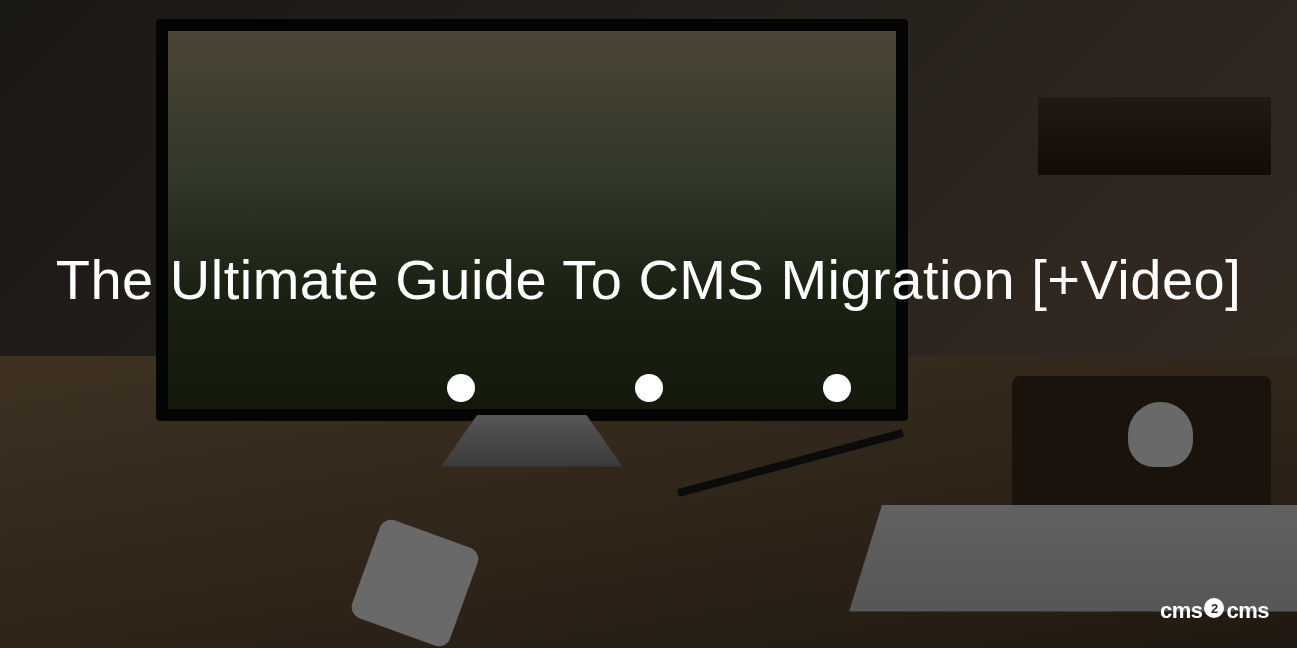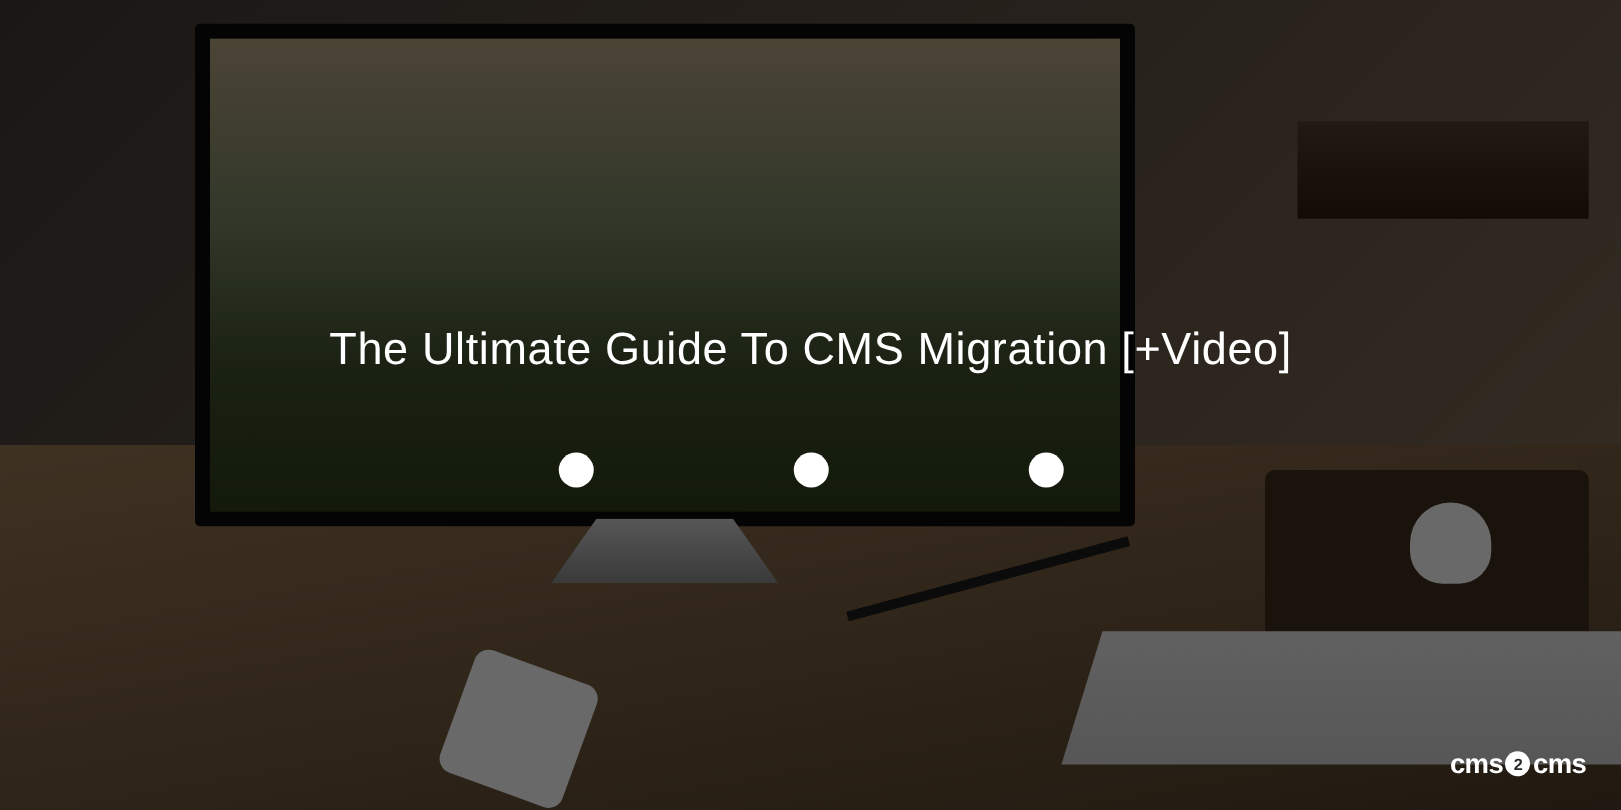--- a/index.html
+++ b/index.html
@@ -138,21 +138,21 @@
     
     .content {
       position: relative;
       z-index: 2;
       text-align: center;
       width: 100%;
     }
     
     .title {
       color: #ffffff;
-      font-size: 36px;
+      font-size: 56px;
       font-weight: 300;
       letter-spacing: 0.5px;
       margin-bottom: 62px;
     }
     
     .dots {
       display: flex;
       justify-content: center;
       gap: 160px;
     }
@@ -167,21 +167,21 @@
     .logo {
       position: absolute;
       bottom: 24px;
       right: 28px;
       z-index: 2;
       color: #ffffff;
       font-size: 22px;
       font-weight: 600;
       letter-spacing: -0.5px;
       display: flex;
-      align-items: center;
+      align-items: flex-start;
     }
     
     .logo-badge {
       display: inline-flex;
       align-items: center;
       justify-content: center;
       width: 20px;
       height: 20px;
       background: #ffffff;
       color: #2a2a2a;

